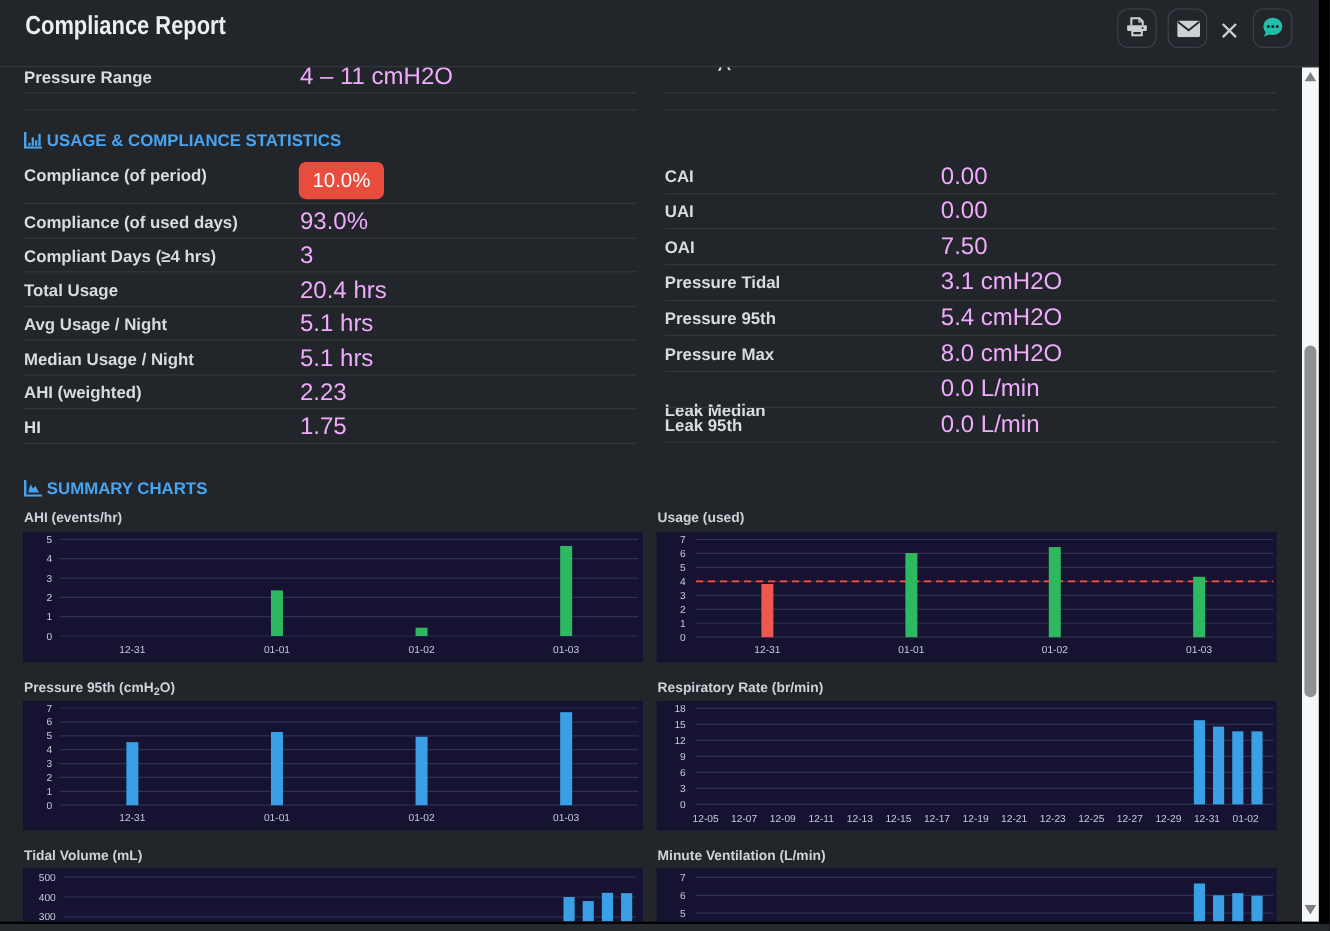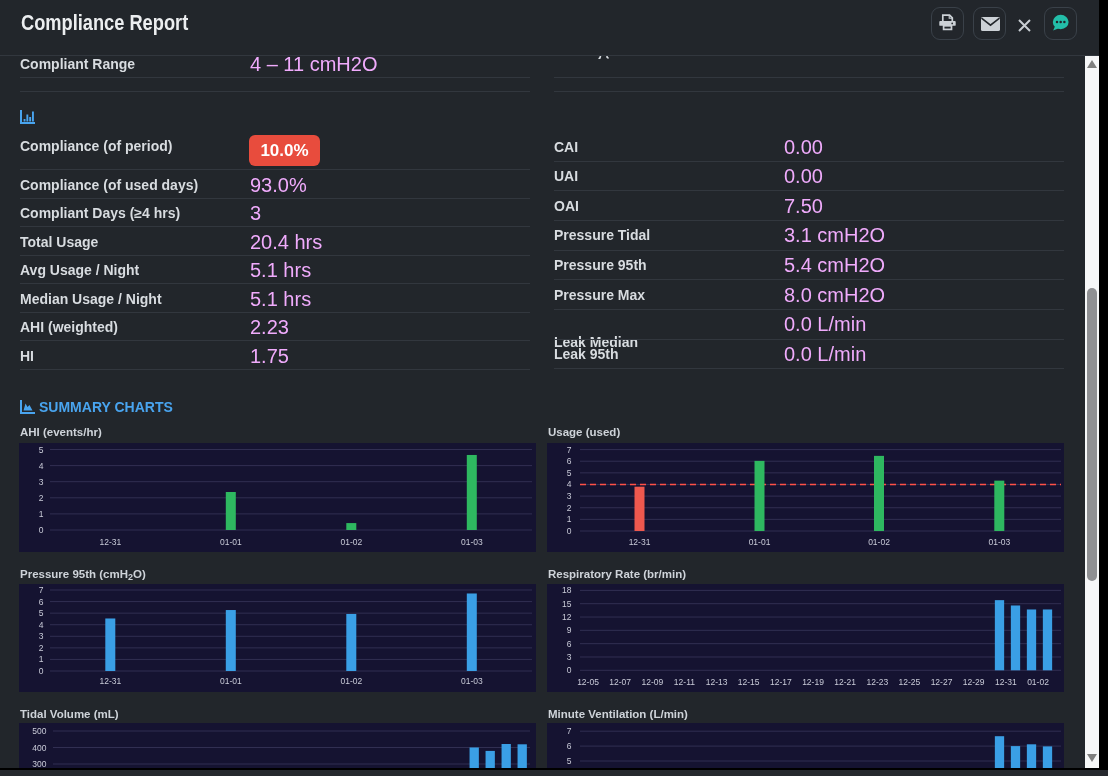--- a/index.html
+++ b/index.html
@@ -31,39 +31,40 @@
 <svg style="left:1018px;top:19px;z-index:7" width="13" height="13" viewBox="0 0 13 13">
 <path d="M1 1 L12 12 M12 1 L1 12" stroke="#c8cdd2" stroke-width="2" fill="none"></path>
 </svg>
 <svg style="left:1052px;top:14px;z-index:7" width="18" height="17" viewBox="0 0 18 17">
 <ellipse cx="8.7" cy="8" rx="7.9" ry="7.2" fill="#23bea9"></ellipse>
 <path d="M3 12.2 L1.2 16.6 L7.5 13.9 Z" fill="#23bea9"></path>
 <circle cx="5" cy="8.1" r="1.25" fill="#22262b"></circle>
 <circle cx="8.7" cy="8.1" r="1.25" fill="#22262b"></circle>
 <circle cx="12.4" cy="8.1" r="1.25" fill="#22262b"></circle>
 </svg>
-<div class="lbl" style="left:20px;top:55px">Compliant Range</div>
+<div class="lbl" style="left:20px;top:55px">Pressure Range</div>
 <div class="val" style="left:250px;top:55px">4 – 11 cmH2O</div>
 <div class="hr" style="left:20px;top:77px;width:510px"></div>
 <div class="hr" style="left:20px;top:91px;width:510px"></div>
 <svg style="left:598px;top:53px" width="12" height="6" viewBox="0 0 12 6">
 <path d="M3.2 0 L2.1 4.6 C1.8 5.6 1 5.8 0.4 5.6" stroke="#d8dce0" stroke-width="1.6" fill="none"></path>
 <path d="M9.8 0 L9.1 3 C8.8 4.3 9.4 5 10.6 4.9" stroke="#d8dce0" stroke-width="1.6" fill="none"></path>
 </svg>
 <div class="hr" style="left:554px;top:77px;width:510px"></div>
 <div class="hr" style="left:554px;top:91px;width:510px"></div>
 <svg style="left:20px;top:110px" width="15" height="14" viewBox="0 0 15 14">
 <path d="M1 0 L1 13 L15 13" stroke="#49a4ef" stroke-width="2" fill="none"></path>
 <rect x="3.6" y="9" width="1.9" height="2.5" fill="#49a4ef"></rect>
 <rect x="6.4" y="4.5" width="1.9" height="7" fill="#49a4ef"></rect>
 <rect x="9.2" y="7" width="1.9" height="4.5" fill="#49a4ef"></rect>
 <rect x="12" y="1.5" width="1.9" height="10" fill="#49a4ef"></rect>
 </svg>
+<div class="sec" style="left:39px;top:108px">USAGE &amp; COMPLIANCE STATISTICS</div>
 <div class="lbl" style="left:20px;top:137px">Compliance (of period)</div>
-<div style="position:absolute;left:249px;top:135px;width:71px;height:31px;background:#e84c3d;border-radius:6px;text-align:center;font-size:17px;font-weight:bold;color:#fff;line-height:31px">10.0%</div>
+<div style="position:absolute;left:249px;top:135px;width:71px;height:31px;background:#e84c3d;border-radius:6px;text-align:center;font-size:17px;font-weight:normal;color:#fff;line-height:31px">10.0%</div>
 <div class="hr" style="left:20px;top:169px;width:510px"></div>
 <div class="lbl" style="left:20px;top:175.5px">Compliance (of used days)</div>
 <div class="val" style="left:250px;top:175.5px">93.0%</div>
 <div class="hr" style="left:20px;top:197.5px;width:510px"></div>
 <div class="lbl" style="left:20px;top:204.0px">Compliant Days (≥4 hrs)</div>
 <div class="val" style="left:250px;top:204.0px">3</div>
 <div class="hr" style="left:20px;top:226.0px;width:510px"></div>
 <div class="lbl" style="left:20px;top:232.5px">Total Usage</div>
 <div class="val" style="left:250px;top:232.5px">20.4 hrs</div>
 <div class="hr" style="left:20px;top:254.5px;width:510px"></div>

